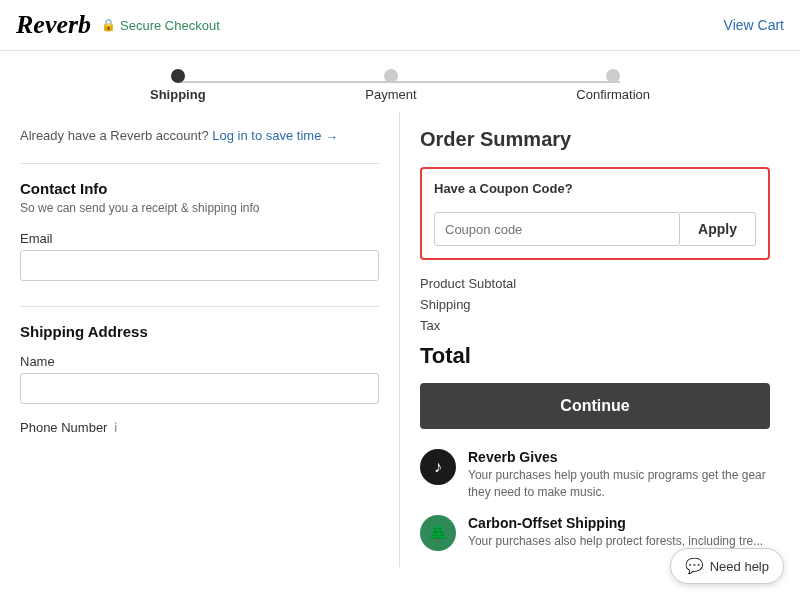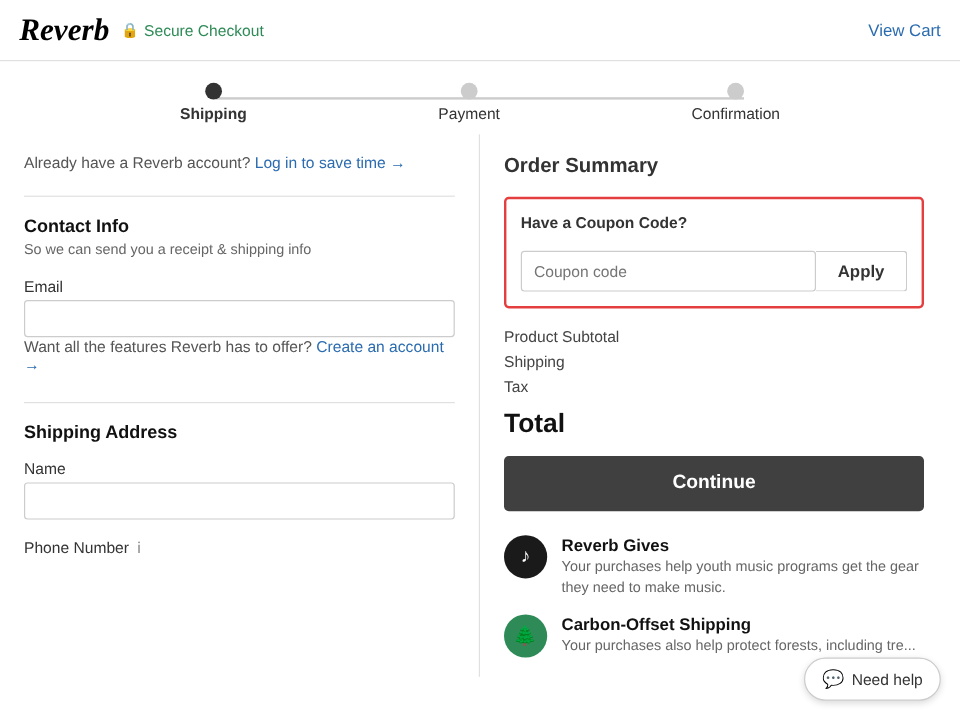--- a/index.html
+++ b/index.html
@@ -48,21 +48,21 @@
 
     .search-input-wrap { position: relative; }
     .search-input-wrap input { width: 100%; border: 1px solid #ccc; border-radius: 3px; padding: 7px 32px 7px 10px; font-size: 13px; }
     .search-icon-btn { position: absolute; right: 8px; top: 50%; transform: translateY(-50%); background: none; border: none; cursor: pointer; color: #555; font-size: 15px; }
 
     .divider { border: none; border-top: 1px solid #e0e0e0; margin: 16px 0; }
 
     
     .right-panel { width: 390px; padding: 16px 20px; }
 
-    .order-summary-title { font-size: 17px; font-weight: 600; margin-bottom: 16px; }
+    .order-summary-title { font-size: 20px; font-weight: 600; margin-bottom: 16px; }
 
     .coupon-section { border: 2px solid #e53e3e; border-radius: 4px; padding: 12px; margin-bottom: 16px; }
     .coupon-label { font-size: 13px; font-weight: 600; margin-bottom: 16px; color: #333; }
     .coupon-input-row { display: flex; gap: 0; }
     .coupon-input { flex: 1; border: 1px solid #ccc; border-right: none; border-radius: 3px 0 0 3px; padding: 8px 10px; font-size: 13px; color: #999; }
     .coupon-apply-btn { background: #fff; border: 1px solid #ccc; border-left: none; border-radius: 0 3px 3px 0; padding: 8px 18px; font-size: 14px; font-weight: 600; cursor: pointer; color: #333; }
 
     .order-line { font-size: 13px; color: #444; margin-bottom: 6px; }
 
     .total-label { font-size: 22px; font-weight: 700; color: #111; margin: 10px 0 14px; }
@@ -121,29 +121,25 @@
       <span>Already have a Reverb account?</span>
       <a href="#" class="login-link">Log in to save time →</a>
     </p>
 
     <hr class="divider">
 
     <div class="section-title">Contact Info</div>
     <div class="section-subtitle">So we can send you a receipt &amp; shipping info</div>
 
 
-    <div class="form-group full" style="margin-bottom:0;">
+    <div class="form-group full" style="margin-bottom:25px;">
       <label>Email</label>
       <input type="email" style="">
     </div>
 
-    <p class="create-account">
-      <span>Want all the features Reverb has to offer?</span>
-      <a href="#">Create an account →</a>
-    </p>
 
     <hr class="divider">
 
     <div class="shipping-section-title">Shipping Address</div>
 
     <div class="form-group" style="margin-bottom:14px;">
       <label>Name</label>
       <input type="text" style="">
     </div>
 

